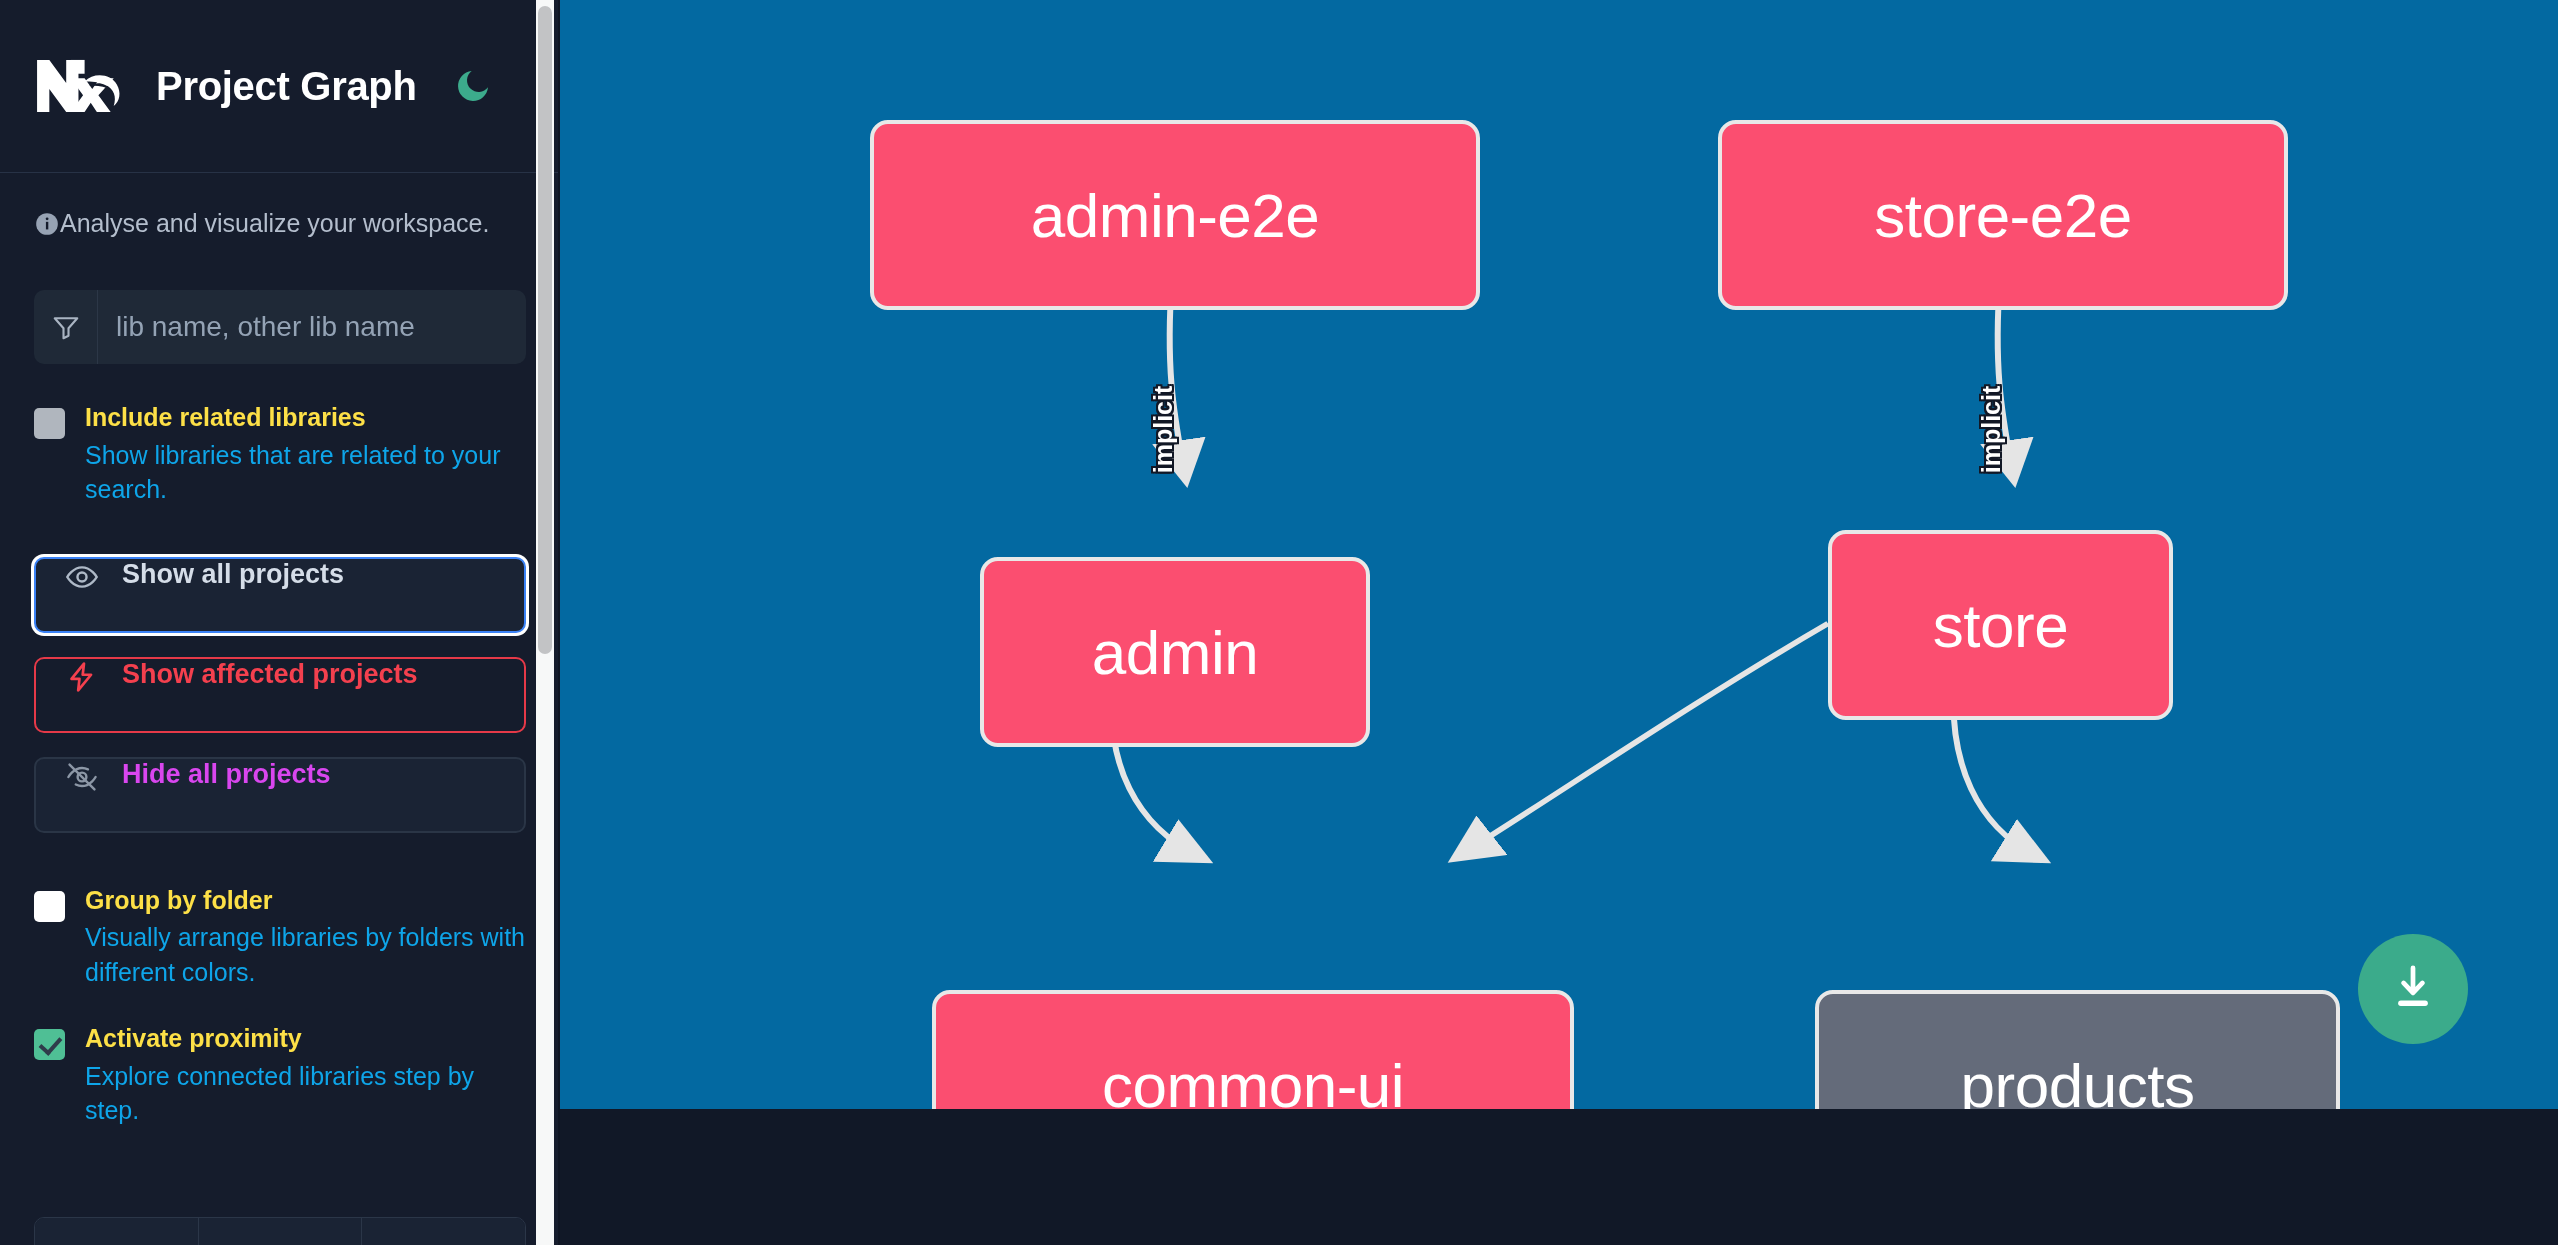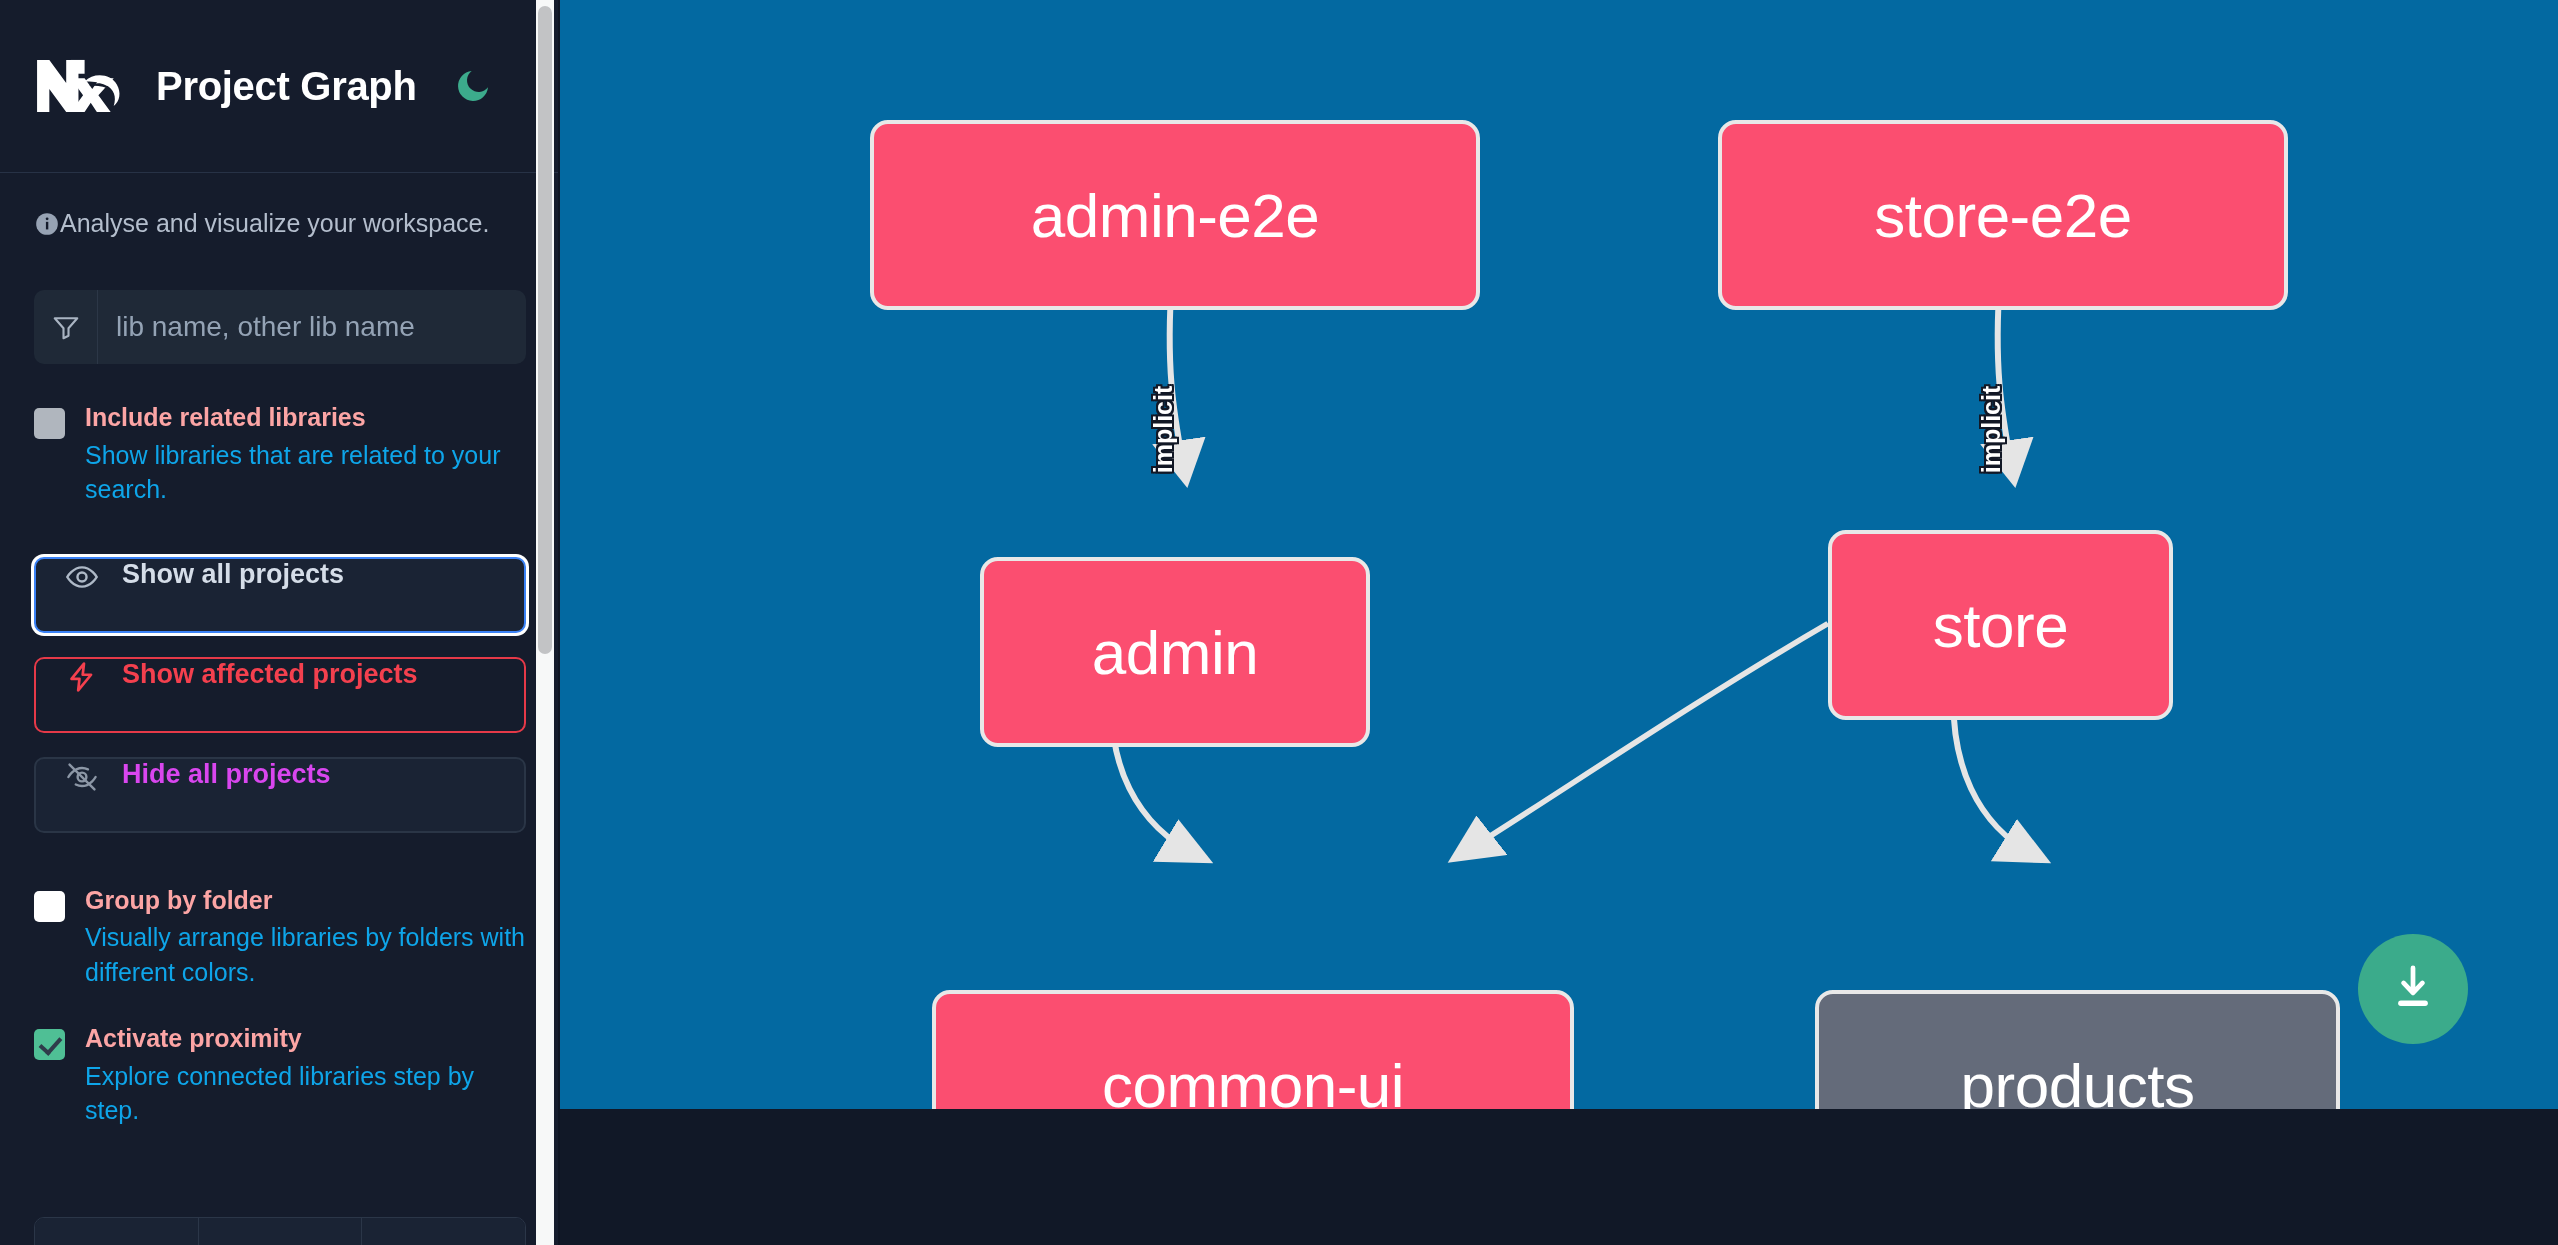--- a/index.html
+++ b/index.html
@@ -88,21 +88,21 @@
   .cbox.white { background: #FFFFFF; }
   .cbox.green { background: #4FBF95; }
   .cbox.green::after {
     content: "";
     position: absolute; left: 10px; top: 4px;
     width: 9px; height: 17px;
     border: solid #2F3B4A; border-width: 0 4px 4px 0;
     transform: rotate(42deg);
   }
   .check-text { flex: 1; }
-  .check-title { color: #fca5a5; font-size: 25px; font-weight: 700; line-height: 1.22; }
+  .check-title { color: #fde047; font-size: 25px; font-weight: 700; line-height: 1.22; }
   .check-desc { color: #0ea5e9; font-size: 25px; line-height: 1.38; margin-top: 5px; }
 
   .btn-stack { margin-top: 50px; display: flex; flex-direction: column; gap: 24px; }
   .gbtn {
     height: 76px;
     display: flex; 
     gap: 22px;
     padding-left: 28px;
     border-radius: 10px;
     background: #1B2troubleshoot;

